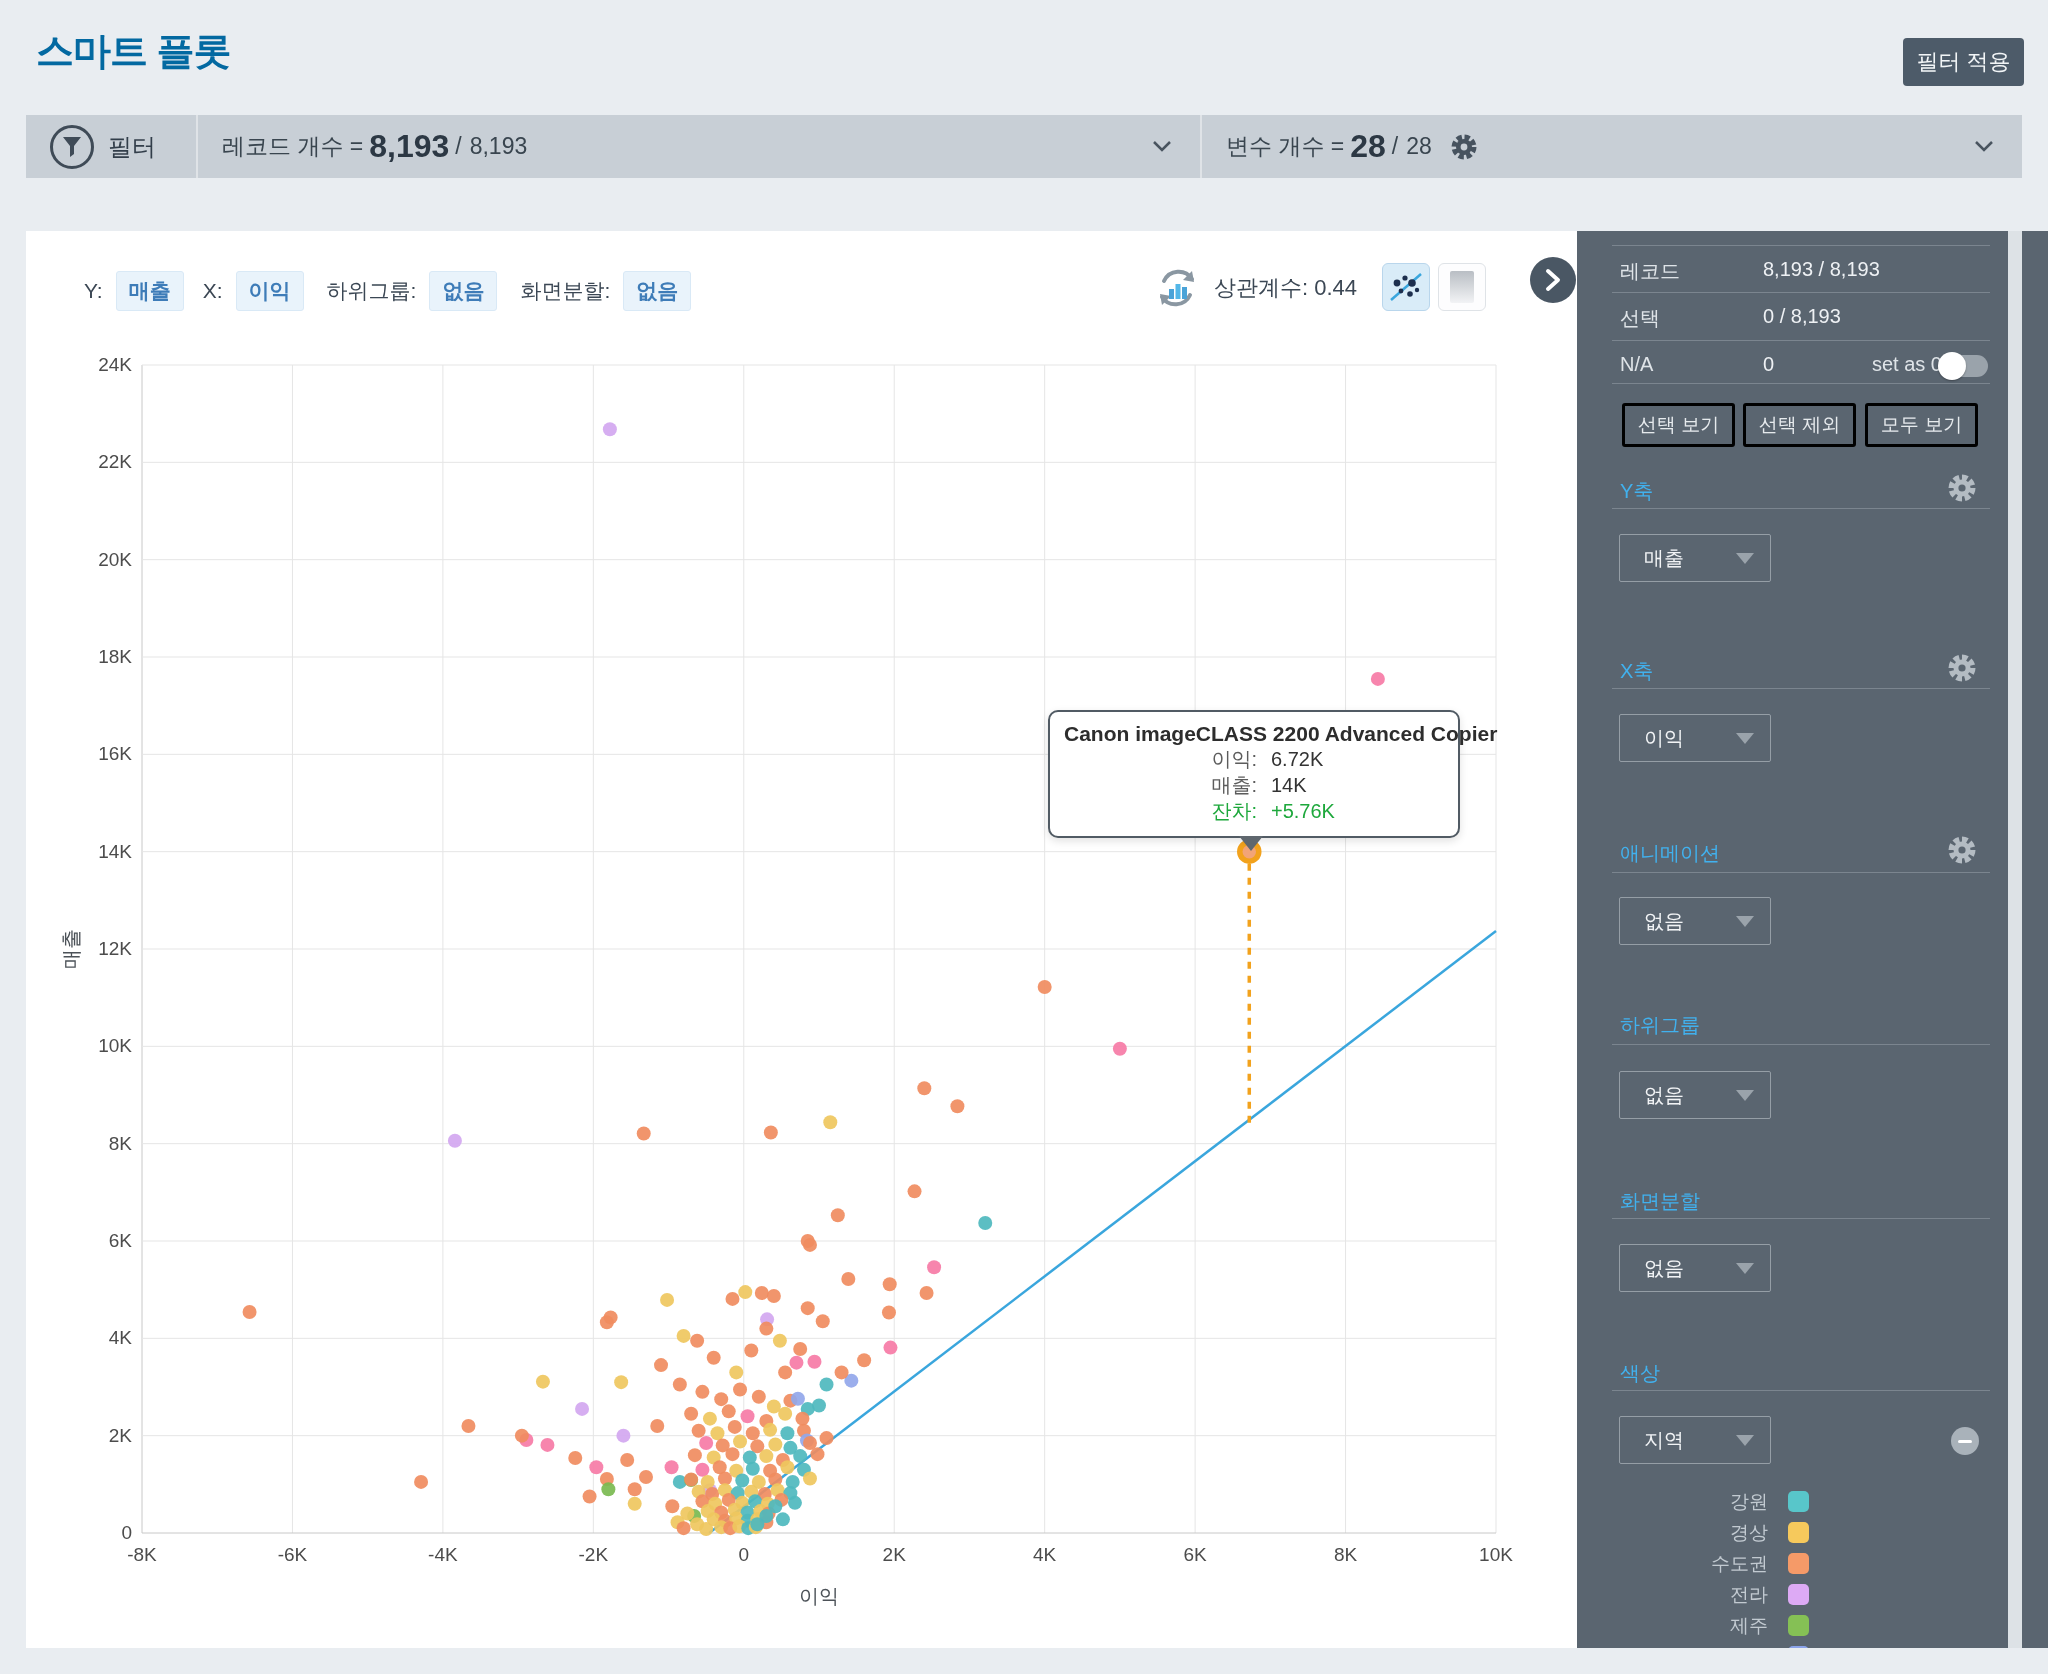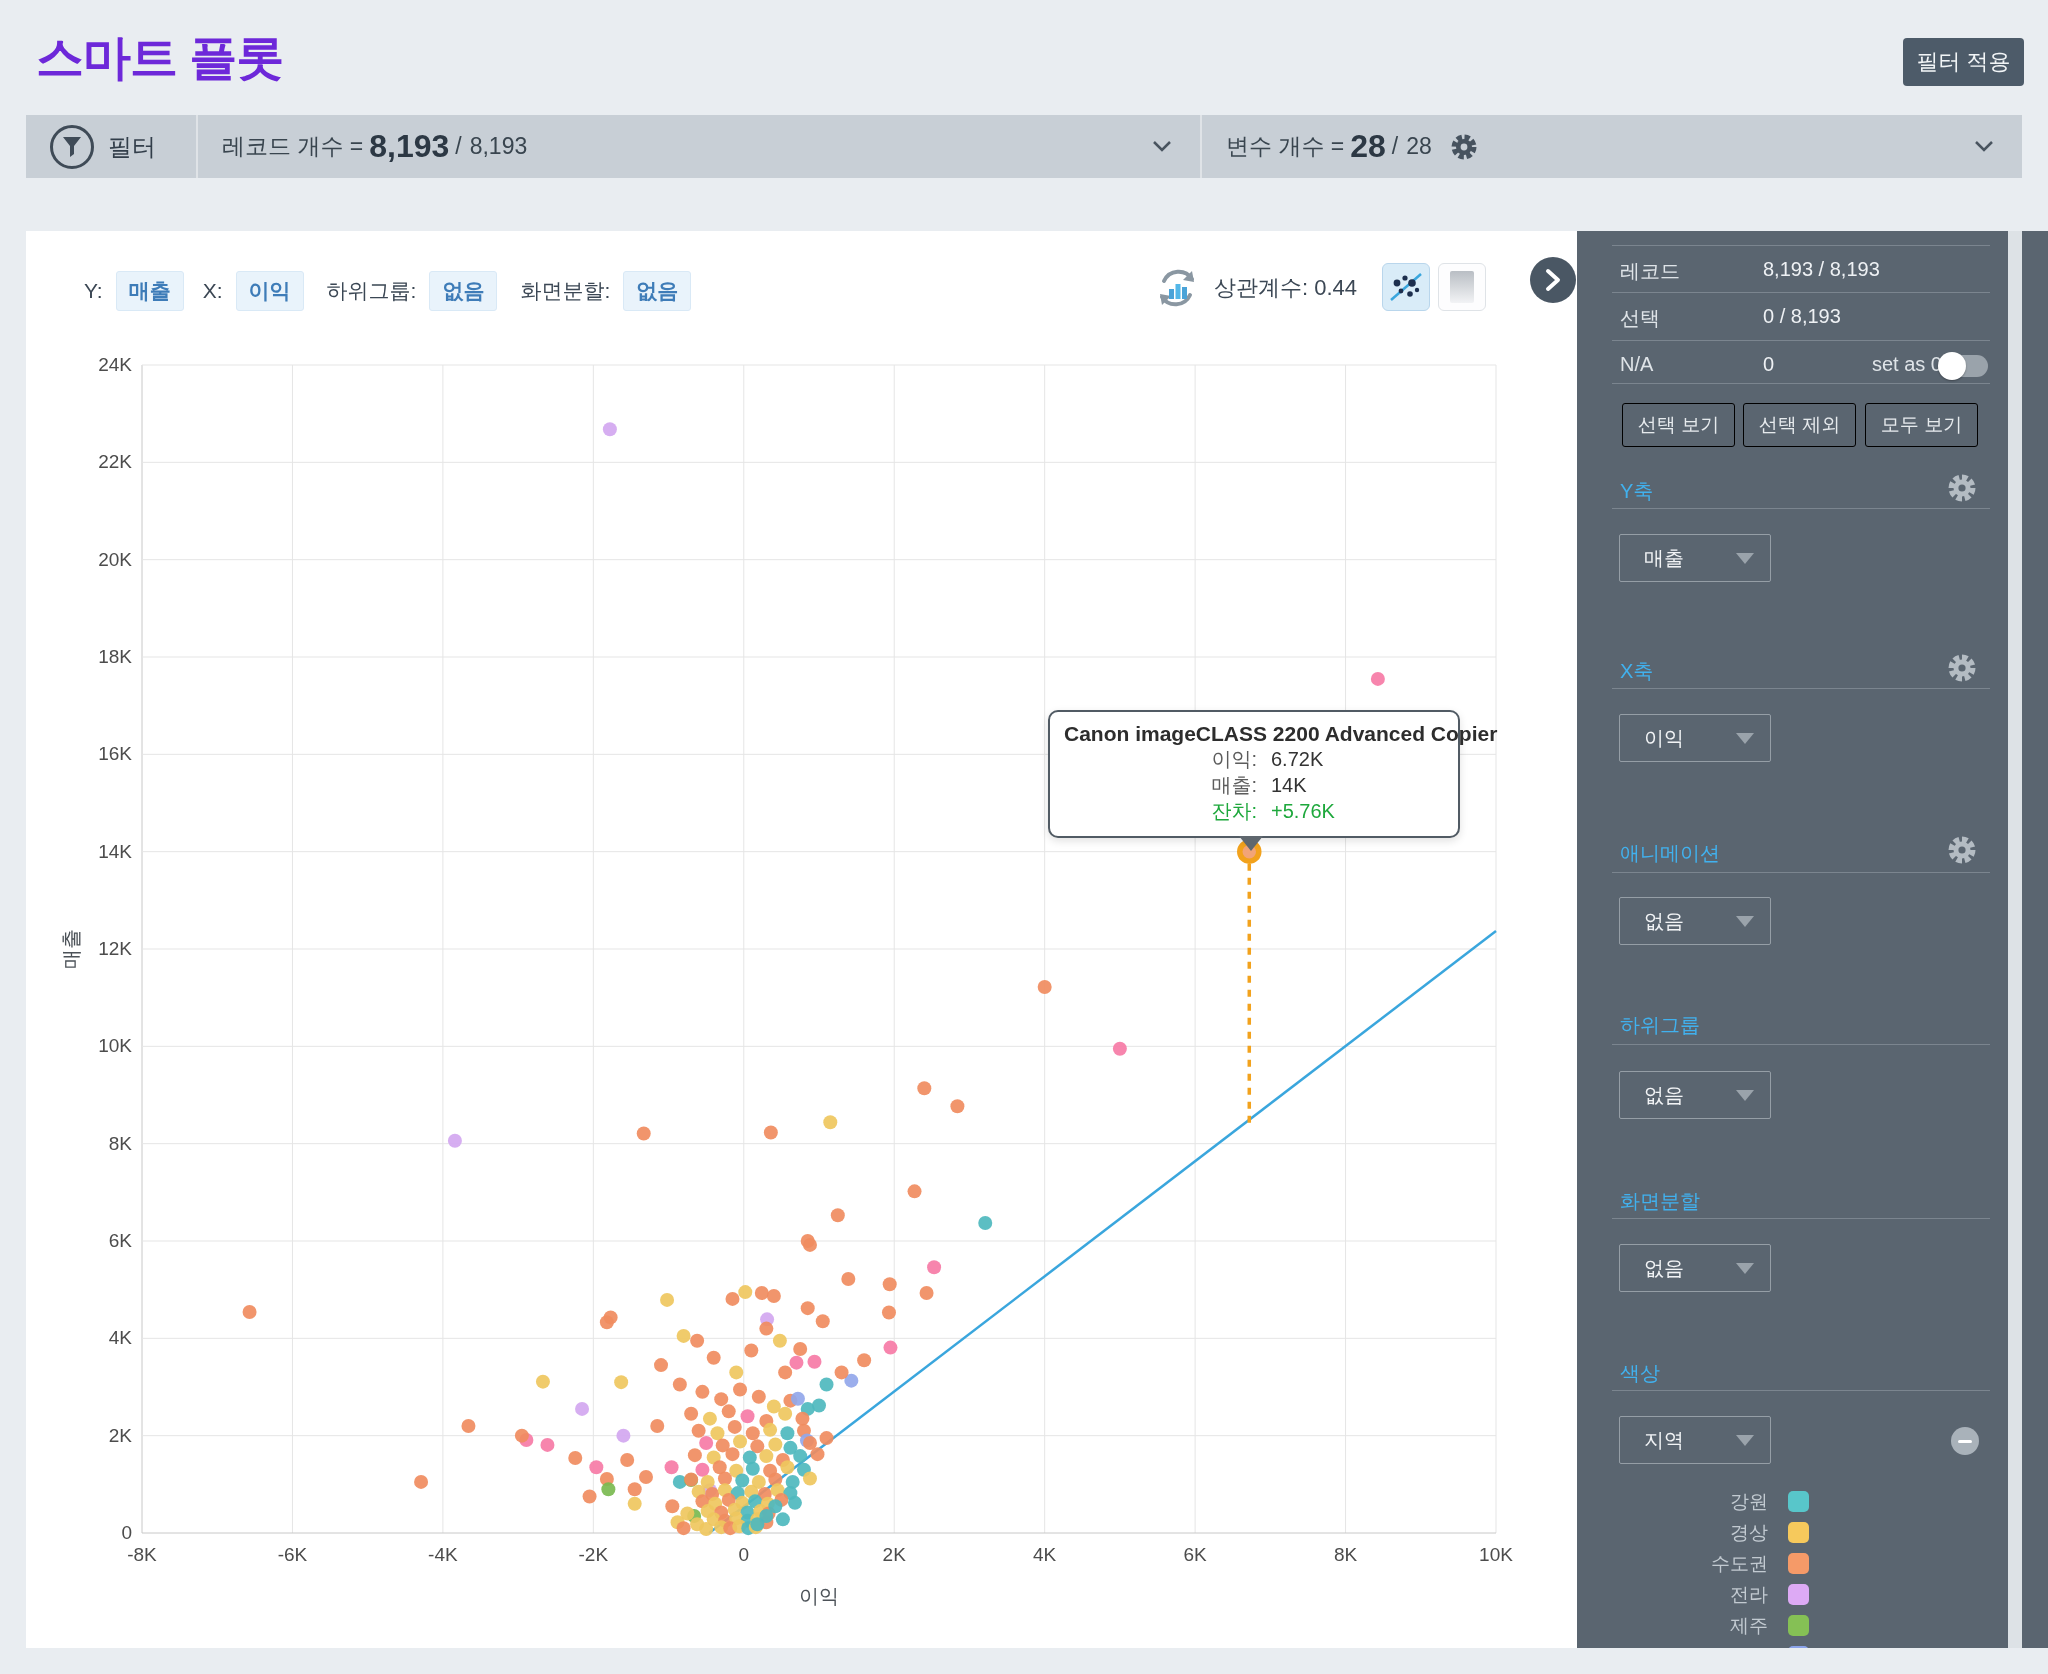--- a/index.html
+++ b/index.html
@@ -1,20 +1,20 @@
 <!DOCTYPE html>
 <html><head>
 <meta charset="utf-8">
 <style>
   html,body{margin:0;padding:0;}
   *{box-sizing:border-box;font-family:"Liberation Sans","DejaVu Sans",sans-serif;}
   #app{position:relative;width:2048px;height:1674px;background:#e9edf1;overflow:hidden;}
 
   
-  .page-title{position:absolute;left:36px;top:26px;font-size:48px;font-weight:700;color:#6d28d9;letter-spacing:-1px;}
+  .page-title{position:absolute;left:36px;top:26px;font-size:38px;font-weight:700;color:#0369a1;letter-spacing:-1px;}
   .apply-btn{position:absolute;left:1903px;top:38px;width:121px;height:48px;background:#4d5b69;color:#f2f5f7;
     font-size:22px;border:none;border-radius:4px;cursor:pointer;}
 
   
   .filter-bar{position:absolute;left:26px;top:115px;width:1996px;height:63px;background:#c8cfd6;display:flex;align-items:center;}
   .fb-seg{height:100%;display:flex;align-items:center;position:relative;}
   .fb-seg + .fb-seg{border-left:2px solid #dfe3e7;}
   .fb-filter{width:170px;padding-left:24px;gap:14px;}
   .funnel-circle{width:44px;height:44px;border:3px solid #3f4b57;border-radius:50%;display:flex;align-items:center;justify-content:center;flex:0 0 auto;}
   .fb-filter-label{font-size:24px;color:#323e4a;}
@@ -58,21 +58,21 @@
     border-left:12px solid transparent;border-right:12px solid transparent;border-top:15px solid #5f676e;}
 
   
   .sidebar{position:absolute;left:1577px;top:231px;width:473px;height:1417px;background:#5a6570;overflow:hidden;color:#e6eaee;}
   .sb-line{position:absolute;left:35px;width:378px;height:0;border-top:1px solid #7b858f;}
   .sb-row-label{position:absolute;left:43px;font-size:20px;color:#dfe4e8;}
   .sb-row-value{position:absolute;left:186px;font-size:20px;color:#eef1f4;}
   .setas{position:absolute;right:108px;font-size:20px;color:#dfe4e8;}
   .toggle{position:absolute;left:364px;width:47px;height:22px;background:#9aa3ab;border-radius:11px;cursor:pointer;}
   .toggle .knob{position:absolute;left:-3px;top:-3px;width:28px;height:28px;background:#ffffff;border-radius:50%;box-shadow:0 1px 2px rgba(0,0,0,.3);}
-  .sb-btn{position:absolute;top:172px;width:113px;height:44px;background:transparent;border:1px solid #000000;border-radius:3px;
+  .sb-btn{position:absolute;top:172px;width:113px;height:44px;background:transparent;border:3px solid #000000;border-radius:3px;
     color:#e6eaed;font-size:19px;cursor:pointer;}
   .sec-label{position:absolute;left:43px;font-size:20px;color:#41b1ee;}
   .sec-gear{position:absolute;left:370px;cursor:pointer;}
   .dropdown{position:absolute;left:42px;width:152px;height:48px;border:1px solid #959ea6;border-radius:2px;
     display:flex;align-items:center;cursor:pointer;}
   .dd-value{font-size:20px;color:#f2f4f6;margin-left:24px;flex:1;}
   .dd-caret{width:0;height:0;border-left:9px solid transparent;border-right:9px solid transparent;border-top:11px solid #9aa3ab;margin-right:16px;}
   .minus-circle{position:absolute;left:374px;top:1196px;width:28px;height:28px;border-radius:50%;background:#a9b2ba;cursor:pointer;
     display:flex;align-items:center;justify-content:center;}
   .minus-circle span{display:block;width:14px;height:3px;background:#ffffff;border-radius:2px;}

